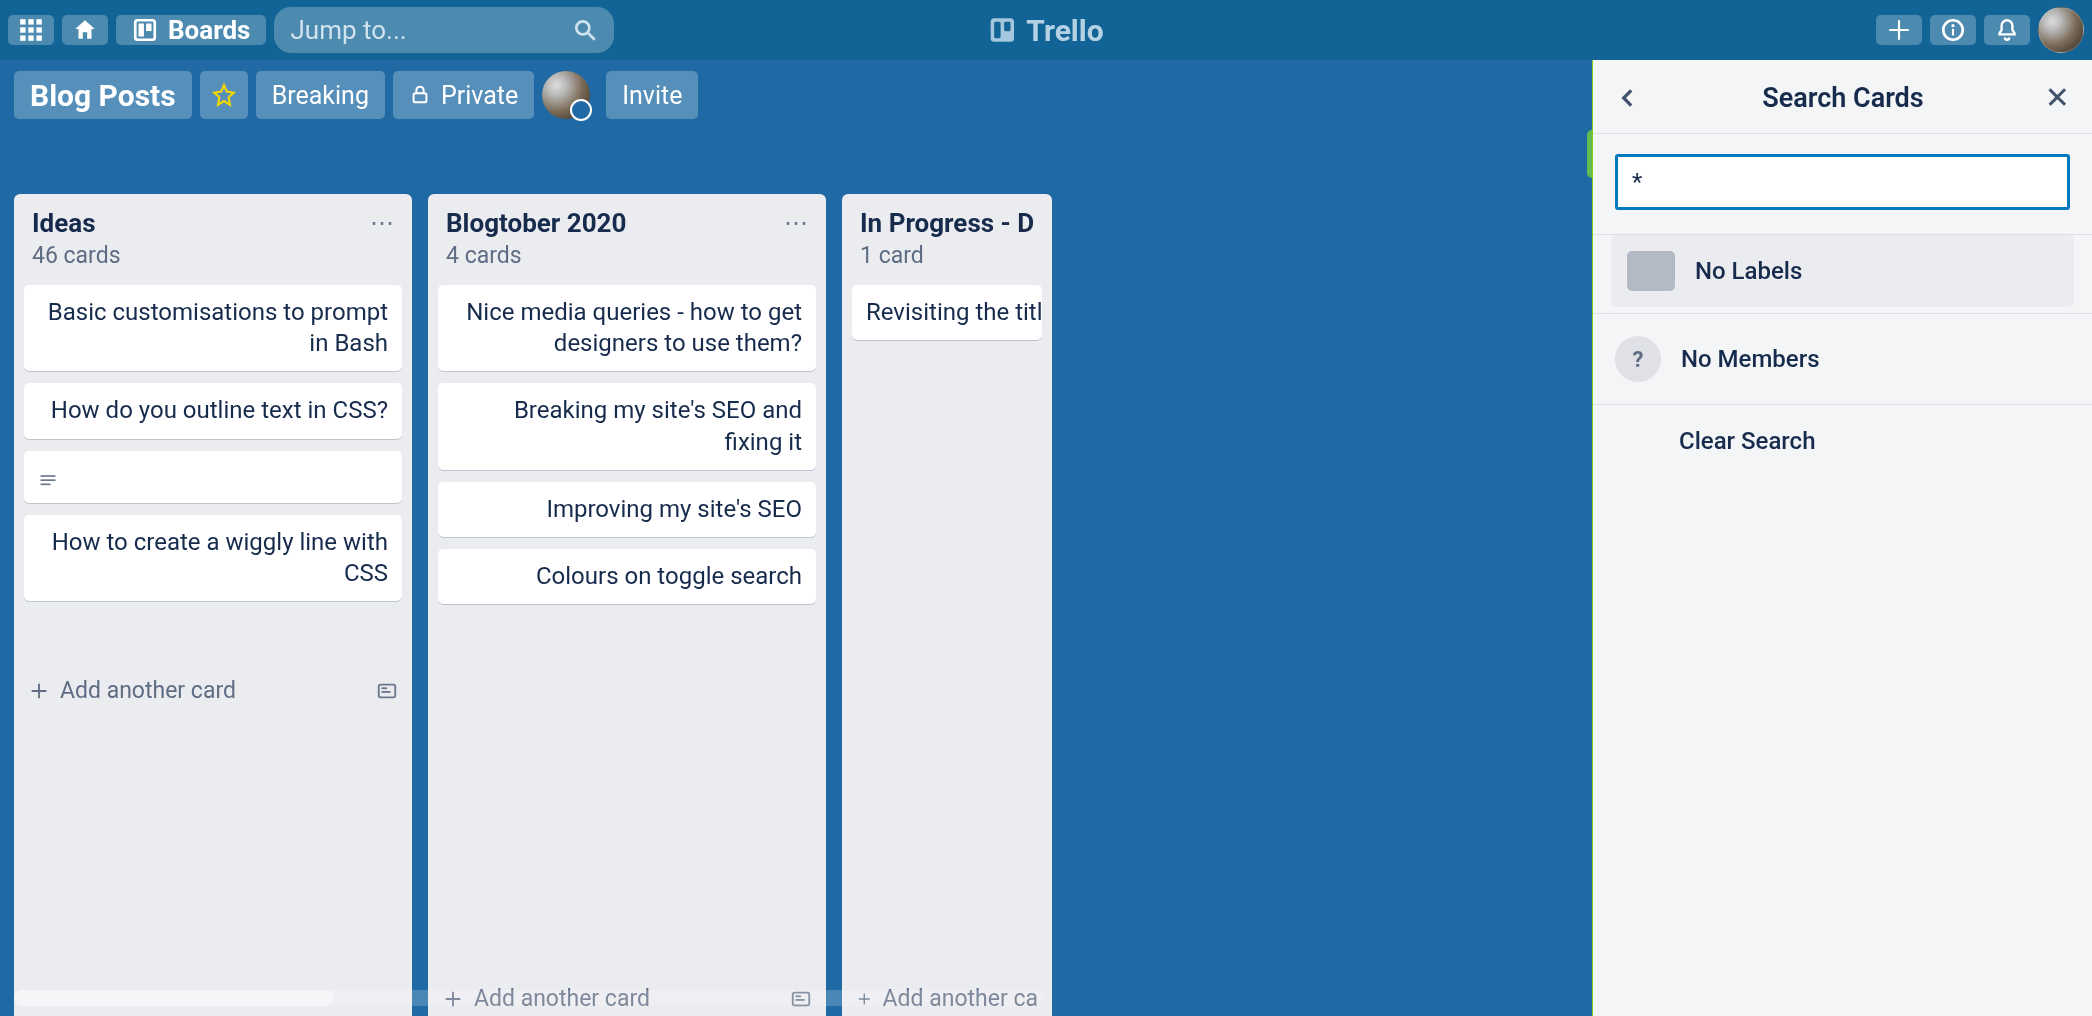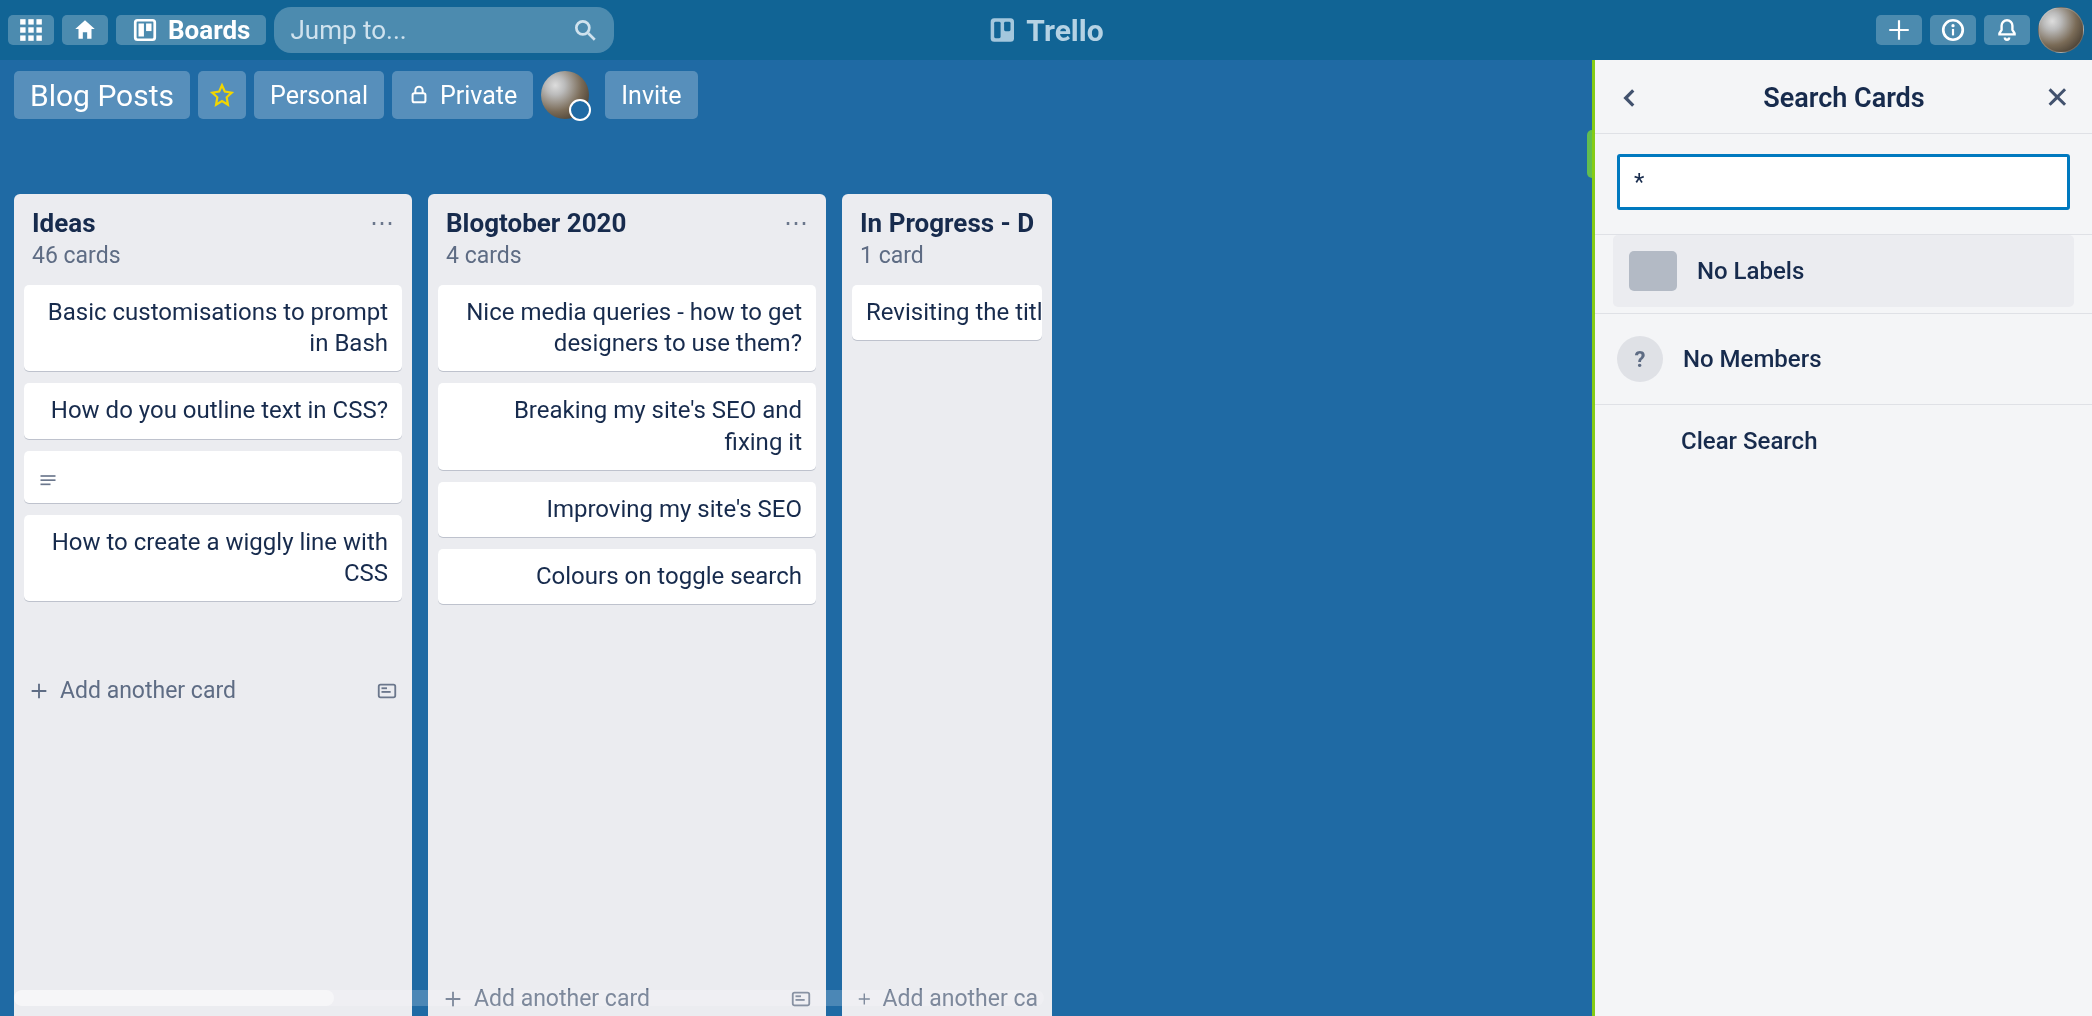--- a/index.html
+++ b/index.html
@@ -9,21 +9,21 @@
 .topbar .btn { background: rgba(255,255,255,0.25); border-radius: 5px; height: 30px; min-width: 46px; display: flex; align-items: center; justify-content: center; color: #fff; cursor: pointer; }
 .topbar .btn.boards-btn { padding: 0 16px; gap: 10px; font-size: 26px; font-weight: 700; }
 .search-wrap { flex: 0 0 340px; background: rgba(255,255,255,0.25); border-radius: 17px; height: 46px; display: flex; align-items: center; padding: 0 16px; color: #cfe2ee; }
 .search-wrap span { flex: 1; font-size: 26px; }
 .spacer { flex: 1; }
 .brand { display: flex; align-items: center; gap: 10px; color: #b5d2e4; font-size: 30px; font-weight: 700; position: absolute; left: 50%; transform: translateX(-50%); }
 .avatar { width: 46px; height: 46px; border-radius: 50%; background: radial-gradient(circle at 30% 30%, #ddd 0%, #bbb 20%, #7a6b57 55%, #3c342a 90%); border: 1px solid rgba(255,255,255,0.2); }
 
 .boardbar { display: flex; align-items: center; gap: 8px; padding: 10px 14px; height: 70px; color: #fff; }
 .chip { background: rgba(255,255,255,0.25); border-radius: 5px; height: 48px; display: flex; align-items: center; padding: 0 16px; font-size: 25px; }
-.chip.title { font-weight: 400; font-size: 30px; }
+.chip.title { font-weight: 700; font-size: 30px; }
 .chip.iconchip { min-width: 48px; padding: 0; justify-content: center; }
 .chip.invite { margin-left: 8px; }
 .small-avatar { width: 48px; height: 48px; border-radius: 50%; background: radial-gradient(circle at 30% 30%, #ddd 0%, #bbb 20%, #7a6b57 55%, #3c342a 90%); position: relative; }
 .small-avatar::after { content: ""; position: absolute; right: -2px; bottom: -2px; width: 18px; height: 18px; border-radius: 50%; background: #1f6aa4; border: 2px solid #fff; }
 
 .infobar { display: flex; justify-content: flex-end; gap: 10px; padding: 0 14px 12px; }
 .green-chip { background: #61bd4f; border-radius: 5px; height: 48px; display: flex; align-items: center; color: #fff; font-size: 24px; padding: 0 14px; gap: 24px; }
 .green-chip .close { font-size: 26px; cursor: pointer; }
 .butler-chip { background: rgba(255,255,255,0.25); border-radius: 5px; height: 48px; display:flex; align-items:center; color:#fff; font-size: 24px; padding: 0 18px; gap: 14px; }
 
@@ -35,21 +35,21 @@
 .list-sub { color: #5e6c84; font-size: 23px; margin-top: 4px; }
 .dots { color: #6b778c; font-size: 24px; cursor: pointer; }
 .cards { padding: 8px 10px 4px; overflow-y: auto; flex: 1; text-align: right; }
 .cards::-webkit-scrollbar { width: 10px; }
 .cards::-webkit-scrollbar-thumb { background: #c4c9d4; border-radius: 5px; }
 .card { background: #fff; border-radius: 5px; box-shadow: 0 1px 0 rgba(9,30,66,0.2); padding: 12px 14px; margin-bottom: 12px; font-size: 24px; color: #172b4d; line-height: 1.3; }
 .card .desc-icon { margin-top: 8px; color: #6b778c; }
 .list-footer { display:flex; align-items:center; justify-content:space-between; padding: 10px 14px 14px; color:#5e6c84; font-size:23px; cursor:pointer; }
 .list-footer .left { display:flex; align-items:center; gap:10px; }
 
-.side-panel { position: absolute; top: 60px; right: 0; bottom: 0; width: 500px; background: #f4f5f7; border-left: 3px solid #84cc16; padding: 20px 22px 0; display:flex; flex-direction:column; }
+.side-panel { position: absolute; top: 60px; right: 0; bottom: 0; width: 500px; background: #f4f5f7; border-left: 1px solid #84cc16; padding: 20px 22px 0; display:flex; flex-direction:column; }
 .panel-header { display:flex; align-items:center; justify-content:space-between; padding-bottom: 18px; }
 .panel-title { font-size: 27px; font-weight: 600; color:#172b4d; }
 .panel-icon { color:#42526e; font-size: 30px; cursor:pointer; }
 .panel-divider { height: 1px; background: #dfe1e6; margin-left: -22px; margin-right: -22px; }
 .panel-search { margin: 20px 0 24px; }
 .panel-search input { width: 100%; height: 56px; border: 3px solid #0079bf; border-radius: 3px; padding: 0 14px; font-size: 24px; color: #172b4d; outline: none; }
 .filter-row { display:flex; align-items:center; gap:20px; padding: 16px 0; }
 .filter-row.highlight { background: #ebecf0; border-radius: 5px; padding: 16px; margin: 0 -4px 6px; }
 .label-swatch { width: 48px; height: 40px; border-radius: 5px; background: #b3bac5; }
 .filter-label { font-size: 24px; color: #172b4d; font-weight: 500; }
@@ -132,21 +132,21 @@
 </div>
 
 <div class="boardbar">
   <div class="chip title">Blog Posts</div>
   <div class="chip iconchip">
     <svg class="icon-svg star" viewBox="0 0 24 24">
         <path fill="none" stroke="currentColor" stroke-width="2" d="M12 3l2.6 5.8L21 9.8l-4.7 4.3L17.5 21 12 17.6 6.5 21l1.2-6.9L3 9.8l6.4-1z"></path>
       </svg>
   </div>
   <div class="chip">
-      <span>Personal</span>
+      <span>Breaking</span>
     </div>
   <div class="chip">
     <svg class="icon-svg" style="width:22px;height:22px;margin-right:10px" viewBox="0 0 24 24">
         <rect x="5" y="10" width="14" height="10" rx="2" fill="none" stroke="currentColor" stroke-width="2.2"></rect>
         <path d="M8 10V7a4 4 0 018 0v3" fill="none" stroke="currentColor" stroke-width="2.2"></path>
       </svg>
     <span>Private</span>
   </div>
   <div class="small-avatar"></div>
   <div class="chip invite">

